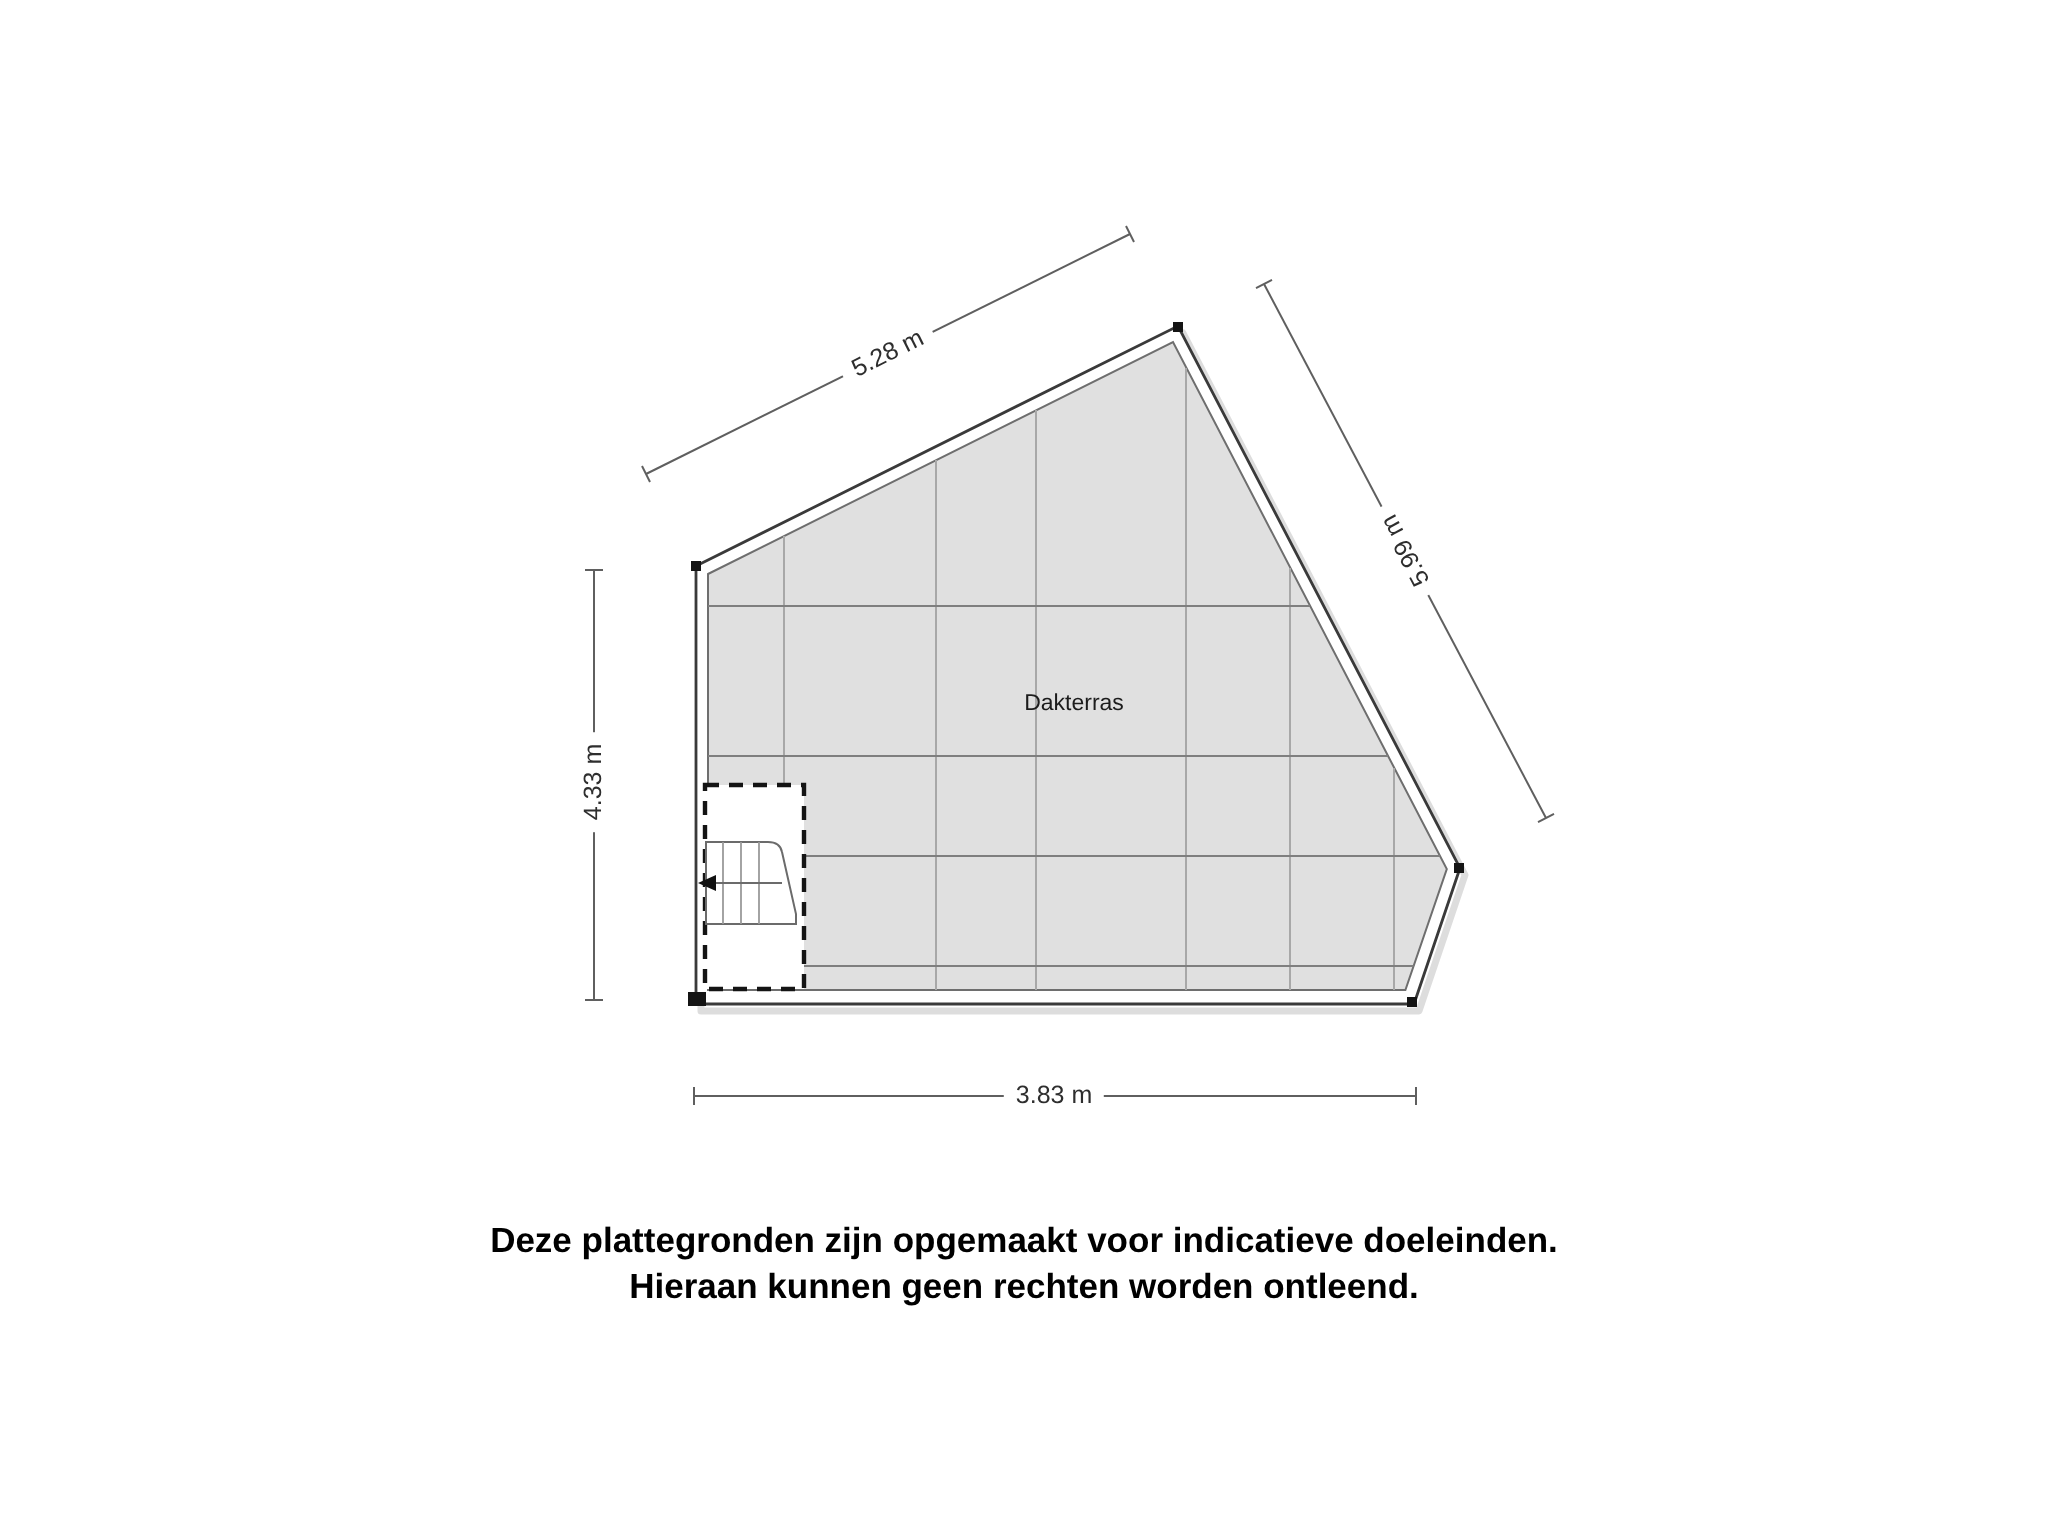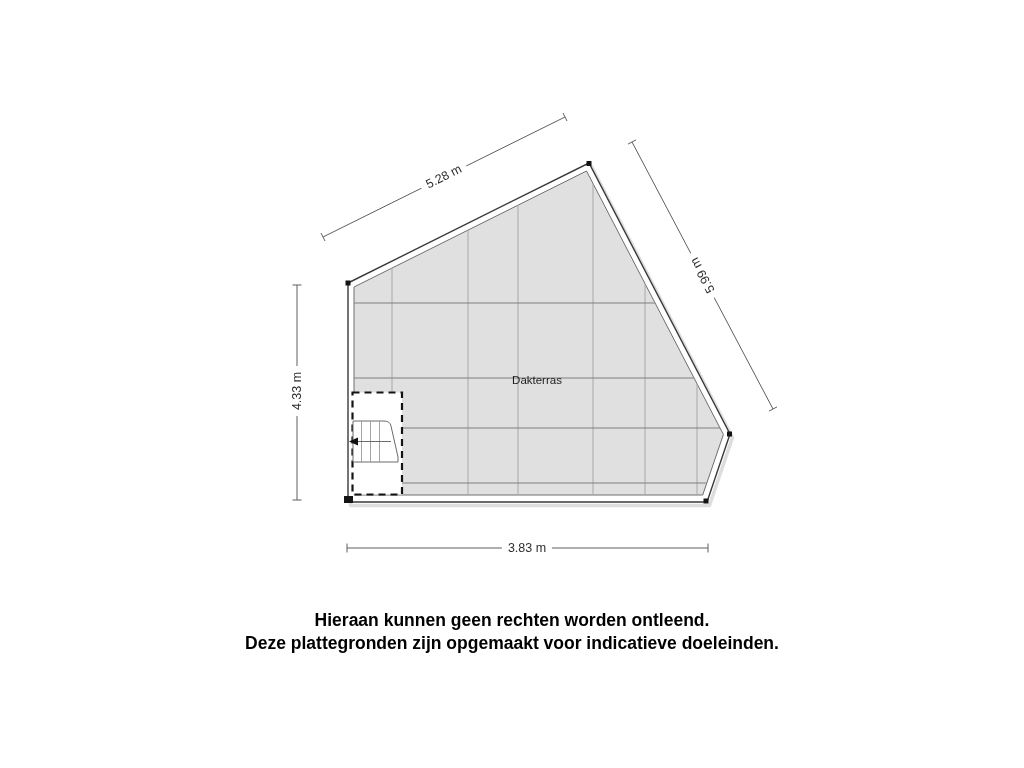--- a/index.html
+++ b/index.html
@@ -20,21 +20,21 @@
     color: #2e2e2e;
     white-space: nowrap;
     line-height: 15px;
   }
   .dim-label.top    { left: 444px; top: 177px; transform: translate(-50%,-50%) rotate(-26.5deg); }
   .dim-label.right  { left: 703px; top: 275px; transform: translate(-50%,-50%) rotate(-118deg); }
   .dim-label.left   { left: 297px; top: 391px; transform: translate(-50%,-50%) rotate(-90deg); }
   .dim-label.bottom { left: 527px; top: 548px; transform: translate(-50%,-50%); }
   .room-label {
     position: absolute;
-    left: 537px; top: 380px;
+    left: 537px; top: 352px;
     transform: translate(-50%,-50%);
     font-size: 11.5px;
     color: #1c1c1c;
     white-space: nowrap;
   }
   .disclaimer {
     position: absolute;
     left: 0; top: 609px;
     width: 1024px;
     text-align: center;
@@ -115,17 +115,17 @@
   </svg>
 
   <div class="dim-label top">5.28 m</div>
   <div class="dim-label right">5.99 m</div>
   <div class="dim-label left">4.33 m</div>
   <div class="dim-label bottom">3.83 m</div>
 
   <div class="room-label">Dakterras</div>
 
   <div class="disclaimer">
+    <div>Deze plattegronden zijn opgemaakt voor indicatieve doeleinden.</div>
     <div>Hieraan kunnen geen rechten worden ontleend.</div>
-    <div>Deze plattegronden zijn opgemaakt voor indicatieve doeleinden.</div>
   </div>
 
 </div>
 
 </body></html>

